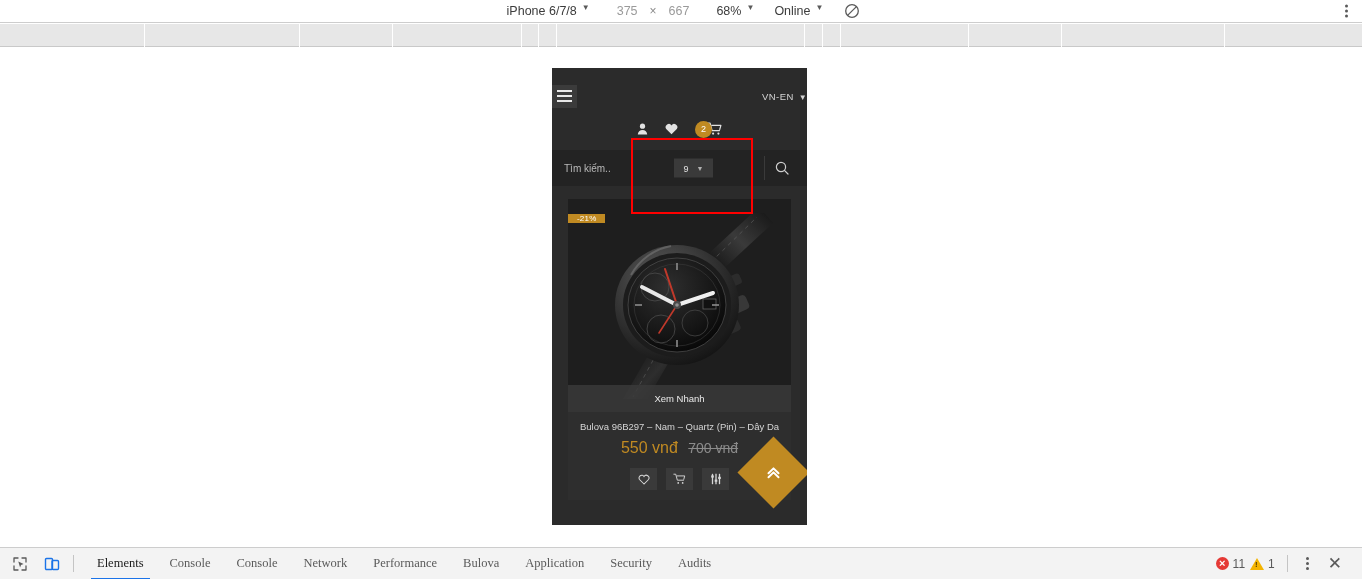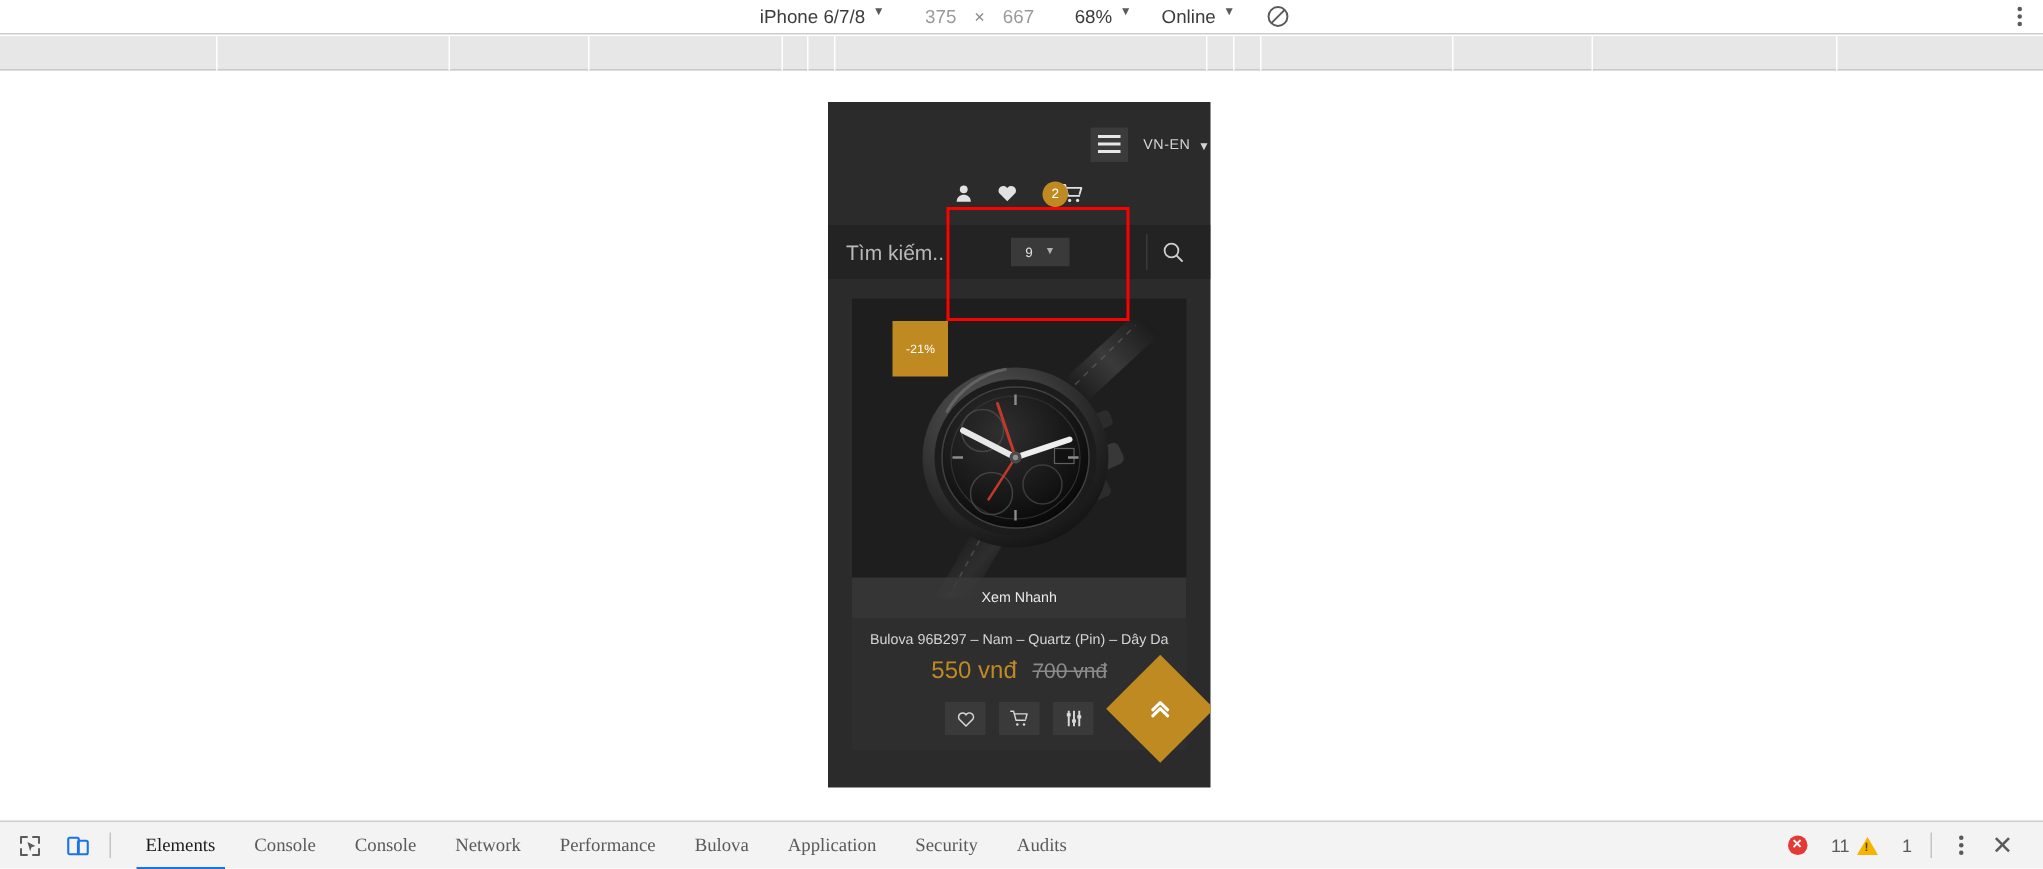--- a/index.html
+++ b/index.html
@@ -119,21 +119,21 @@
     background: #2b2b2b;
     overflow: hidden;
     color: #d8d8d8;
   }
 
   
   .site-header {
     height: 50px;
     display: flex;
     align-items: center;
-    justify-content: flex-end;
+    justify-content: space-between;
     gap: 10px;
     padding-top: 6px;
   }
   .hamburger {
     width: 25px; height: 23px;
     background: #3b3b3b;
     display: flex;
     flex-direction: column;
     justify-content: center;
     align-items: center;
@@ -195,21 +195,21 @@
   .search-bar {
     margin-top: 8px;
     height: 36px;
     background: #232323;
     display: flex;
     align-items: center;
     padding: 0 12px;
     position: relative;
   }
   .search-input-txt {
-    font-size: 14px;
+    font-size: 10px;
     color: #b9b9b9;
     flex: 0 0 auto;
   }
   .qty-select {
     position: absolute;
     left: 122px;
     top: 50%;
     transform: translateY(-50%);
     width: 39px; height: 19px;
     background: #3a3a3a;
@@ -282,25 +282,25 @@
     position: relative;
   }
   .product-media {
     position: relative;
     height: 213px;
     background: #1e1e1e;
     overflow: hidden;
   }
   .discount-badge {
     position: absolute;
-    left: 27px; top: 15px;
+    left: 0; top: 15px;
     background: #c08a22;
     color: #ffffff;
     font-size: 8px;
-    padding: 14px 9px;
+    padding: 0 9px;
     z-index: 5;
     letter-spacing: .2px;
   }
   .watch-svg {
     position: absolute;
     left: 50%;
     top: 50%;
     transform: translate(-50%, -50%);
   }
   .quickview {
@@ -438,21 +438,21 @@
   .dv-right {
     margin-left: auto;
     display: flex;
     align-items: center;
     gap: 5px;
     padding-right: 12px;
   }
   .counter {
     display: flex;
     align-items: center;
-    gap: 16px;
+    gap: 4px;
     font-size: 12px;
     color: #5a5a5a;
     cursor: pointer;
   }
   .err-circle {
     width: 13px; height: 13px;
     border-radius: 50%;
     background: #e53935;
     display: flex;
     align-items: center;

